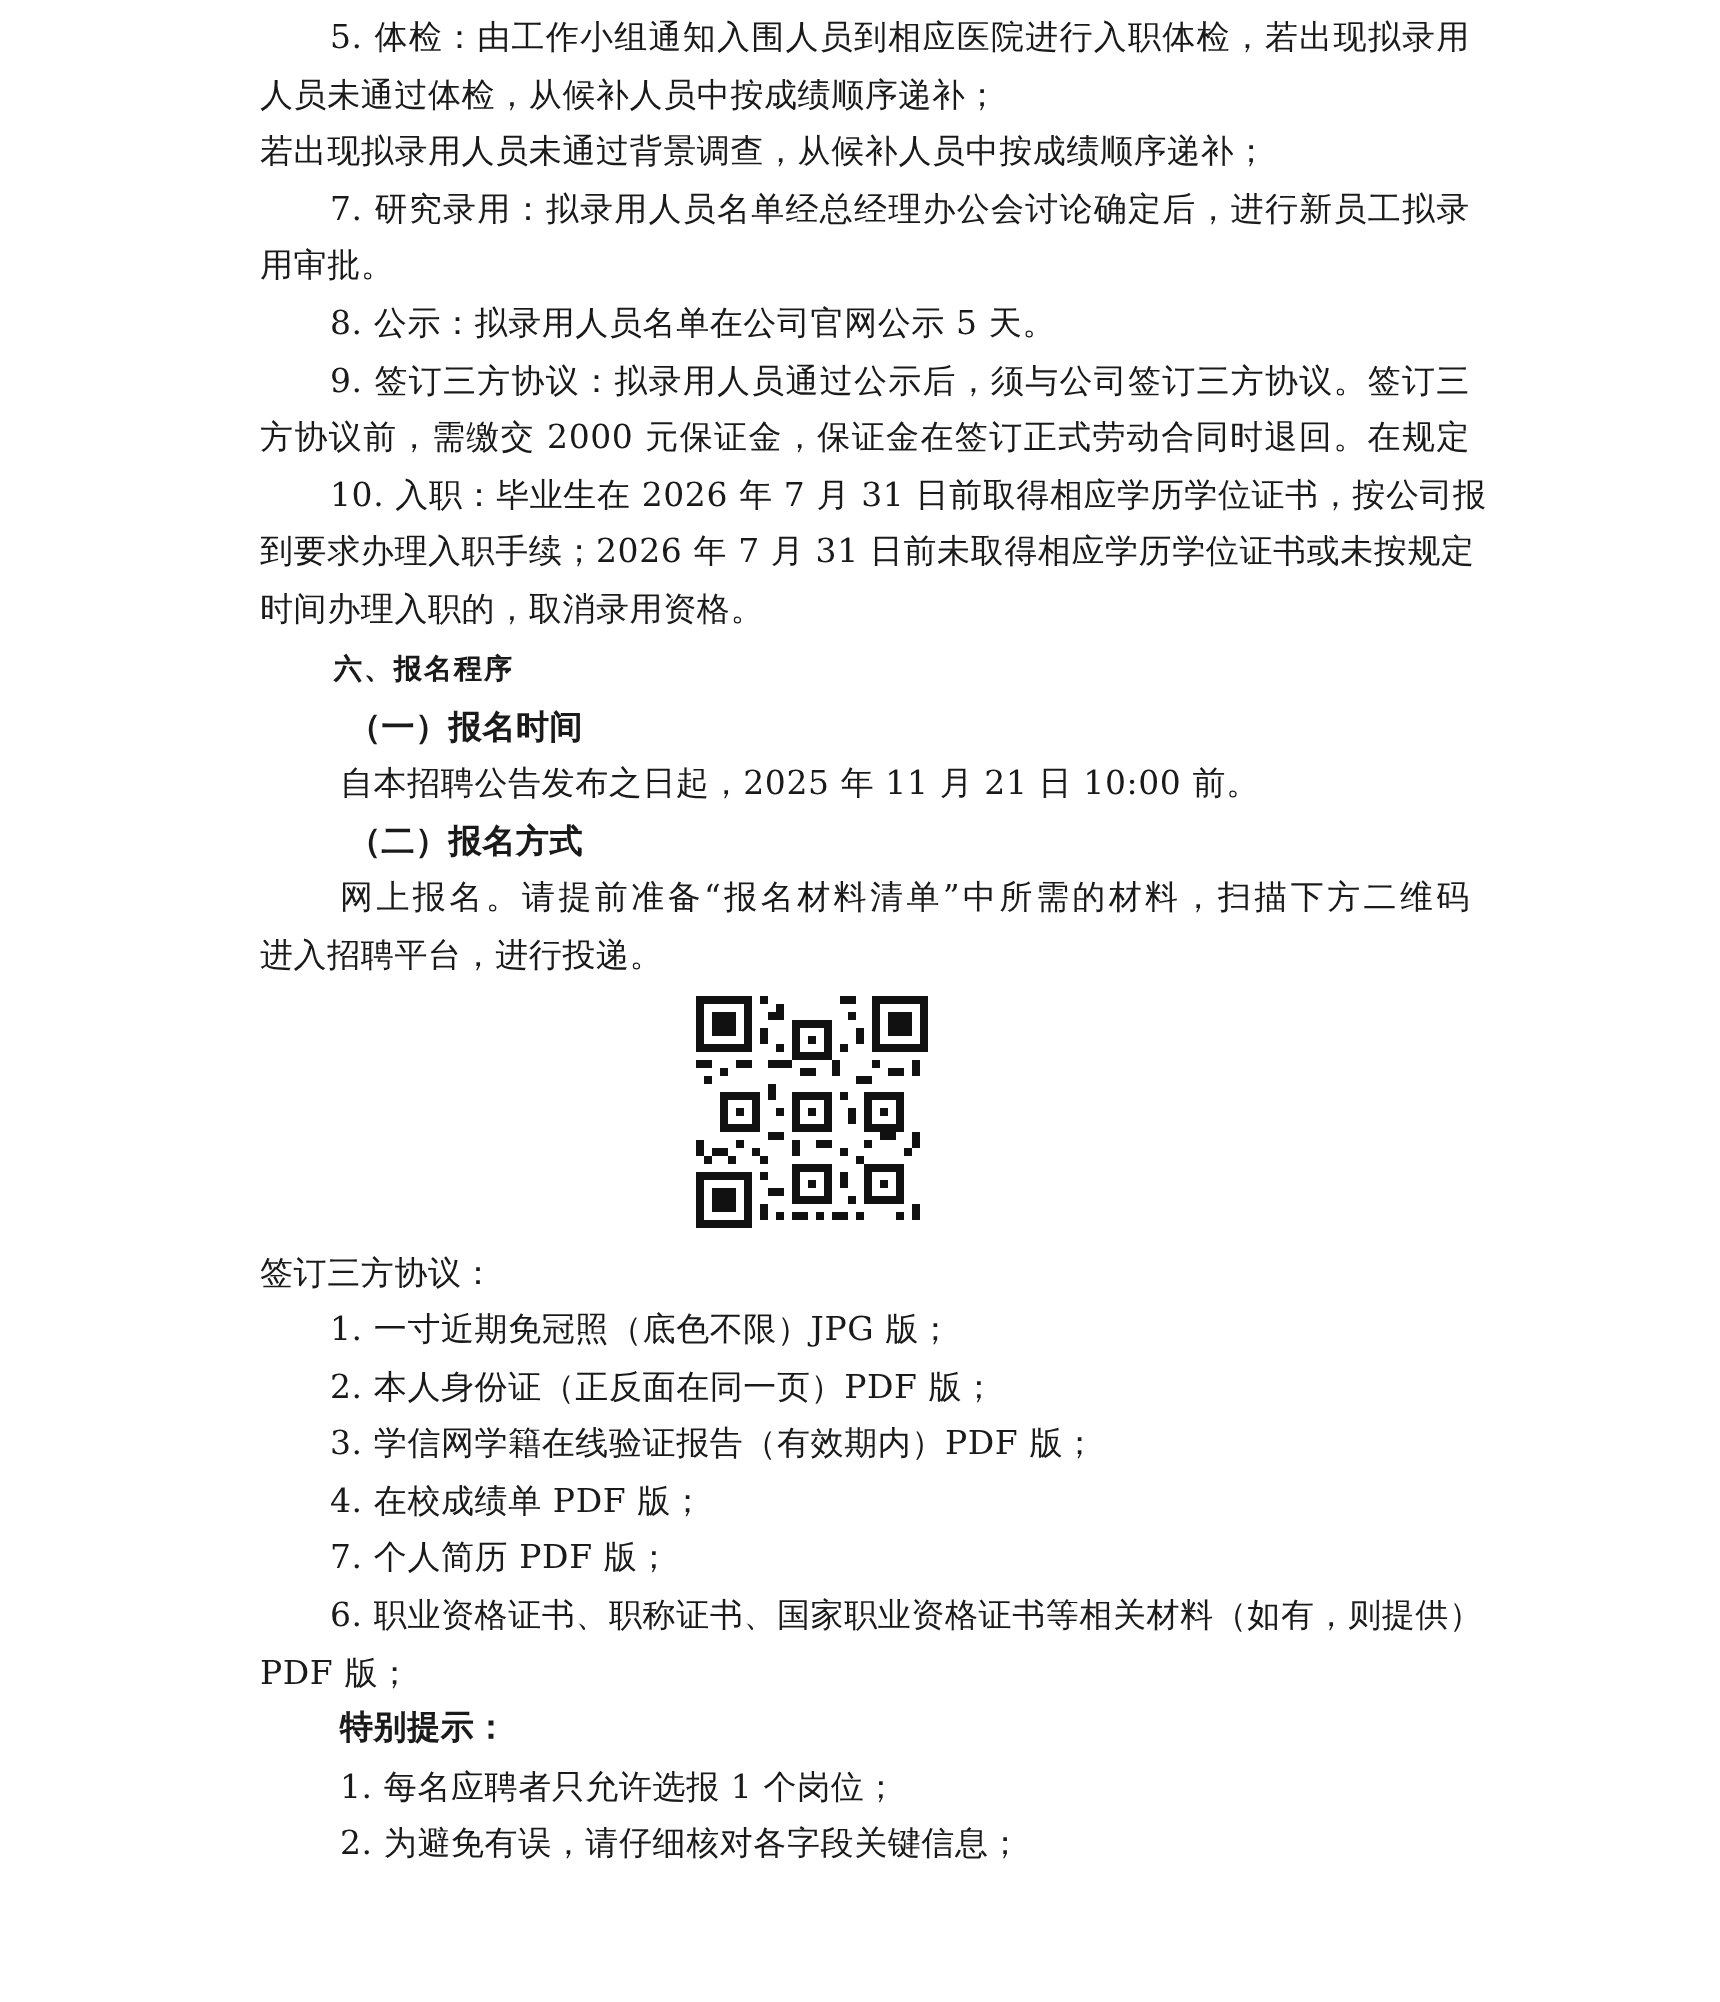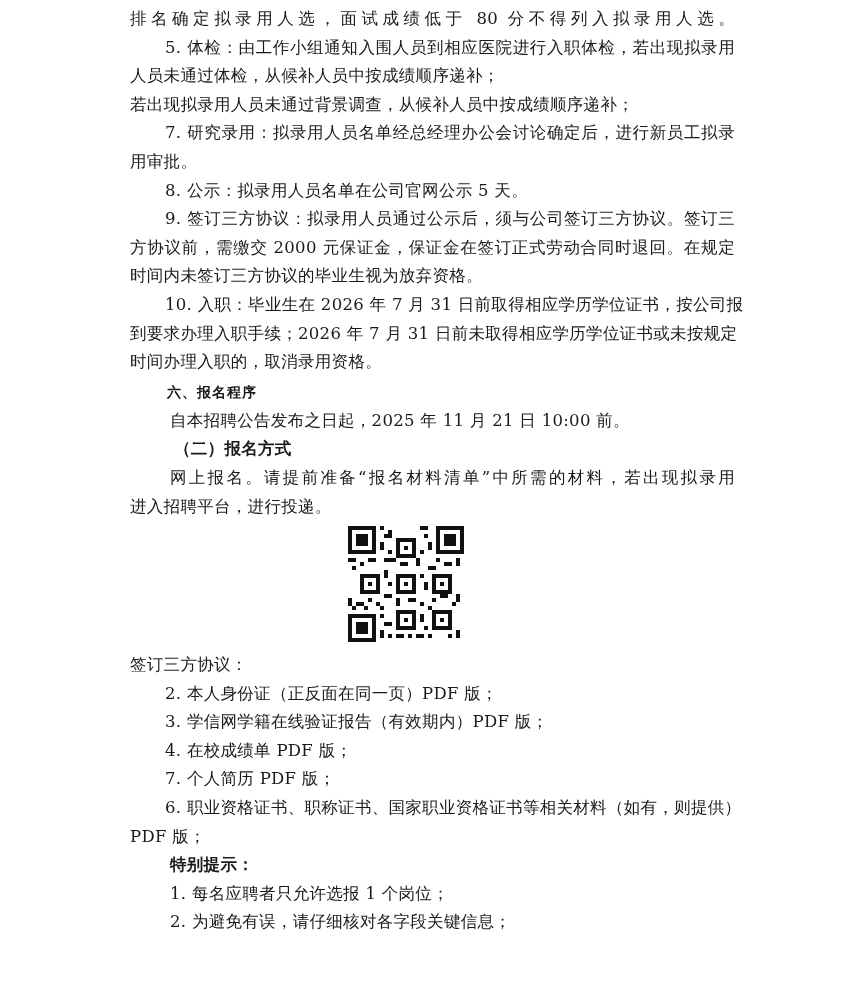--- a/index.html
+++ b/index.html
@@ -4,47 +4,46 @@
 <style>
   html, body { margin:0; padding:0; background:#ffffff; }
   body { width:860px; height:1001px; position:relative; overflow:hidden;
          font-family:"DejaVu Serif","Liberation Serif",serif; color:#1a1a1a; }
   .page { position:absolute; left:130px; top:5px; width:605px; }
   .line { font-size:16.5px; line-height:28.6px; white-space:nowrap; letter-spacing:0.3px; height:28.6px; }
   .indent { padding-left:35px; }
   .indent2 { padding-left:40px; }
   .h1 { font-size:14px; font-weight:bold; padding-left:37px; height:30px; line-height:30px; letter-spacing:1px; }
   .h2 { font-weight:bold; padding-left:44px; }
-  .bold { font-weight:bold; }
+  .bold { font-weight:bold;font-family:Liberation Mono, monospace; }
   .qr-wrap { height:130px; position:relative; }
   .qr { position:absolute; left:218px; top:5px; width:116px; height:116px; }
   .just { text-align:justify; text-align-last:justify; }
 </style>
 </head>
 <body>
 
 <div class="page">
-  <div class="line just">排名确定拟录用人选，面试成绩低于 80 分不得列入拟录用人选。</div>
   <div class="line indent just">5. 体检：由工作小组通知入围人员到相应医院进行入职体检，若出现拟录用</div>
   <div class="line">人员未通过体检，从候补人员中按成绩顺序递补；</div>
   <div class="line">若出现拟录用人员未通过背景调查，从候补人员中按成绩顺序递补；</div>
   <div class="line indent just">7. 研究录用：拟录用人员名单经总经理办公会讨论确定后，进行新员工拟录</div>
   <div class="line">用审批。</div>
   <div class="line indent">8. 公示：拟录用人员名单在公司官网公示 5 天。</div>
   <div class="line indent just">9. 签订三方协议：拟录用人员通过公示后，须与公司签订三方协议。签订三</div>
   <div class="line just">方协议前，需缴交 2000 元保证金，保证金在签订正式劳动合同时退回。在规定</div>
-  <div class="line">时间内未签订三方协议的毕业生视为放弃资格。</div>
   <div class="line indent just">10. 入职：毕业生在 2026 年 7 月 31 日前取得相应学历学位证书，按公司报</div>
   <div class="line just">到要求办理入职手续；2026 年 7 月 31 日前未取得相应学历学位证书或未按规定</div>
   <div class="line">时间办理入职的，取消录用资格。</div>
 
   <div class="line h1">六、报名程序</div>
+  <div class="line h2">（一）报名时间</div>
   <div class="line indent2">自本招聘公告发布之日起，2025 年 11 月 21 日 10:00 前。</div>
   <div class="line h2">（二）报名方式</div>
-  <div class="line indent2 just">网上报名。请提前准备“报名材料清单”中所需的材料，若出现拟录用</div>
+  <div class="line indent2 just">网上报名。请提前准备“报名材料清单”中所需的材料，扫描下方二维码</div>
   <div class="line">进入招聘平台，进行投递。</div>
 
   <div class="qr-wrap">
     <svg class="qr" viewBox="0 0 29 29" shape-rendering="crispEdges">
       <rect width="29" height="29" fill="#fff"></rect>
       <g fill="#111">
 
         <rect x="0" y="0" width="7" height="7"></rect>
           <rect x="1" y="1" width="5" height="5" fill="#fff"></rect>
           <rect x="2" y="2" width="3" height="3"></rect>
@@ -124,20 +123,21 @@
           <rect x="20" y="27" width="1" height="1"></rect>
         <rect x="1" y="20" width="1" height="1"></rect>
           <rect x="4" y="20" width="1" height="1"></rect>
           <rect x="8" y="20" width="1" height="1"></rect>
           <rect x="20" y="20" width="1" height="1"></rect>
       </g>
     </svg>
   </div>
 
   <div class="line">签订三方协议：</div>
+  <div class="line indent">1. 一寸近期免冠照（底色不限）JPG 版；</div>
   <div class="line indent">2. 本人身份证（正反面在同一页）PDF 版；</div>
   <div class="line indent">3. 学信网学籍在线验证报告（有效期内）PDF 版；</div>
   <div class="line indent">4. 在校成绩单 PDF 版；</div>
   <div class="line indent">7. 个人简历 PDF 版；</div>
   <div class="line indent just">6. 职业资格证书、职称证书、国家职业资格证书等相关材料（如有，则提供）</div>
   <div class="line">PDF 版；</div>
   <div class="line indent2 bold">特别提示：</div>
   <div class="line indent2">1. 每名应聘者只允许选报 1 个岗位；</div>
   <div class="line indent2">2. 为避免有误，请仔细核对各字段关键信息；</div>
 </div>

